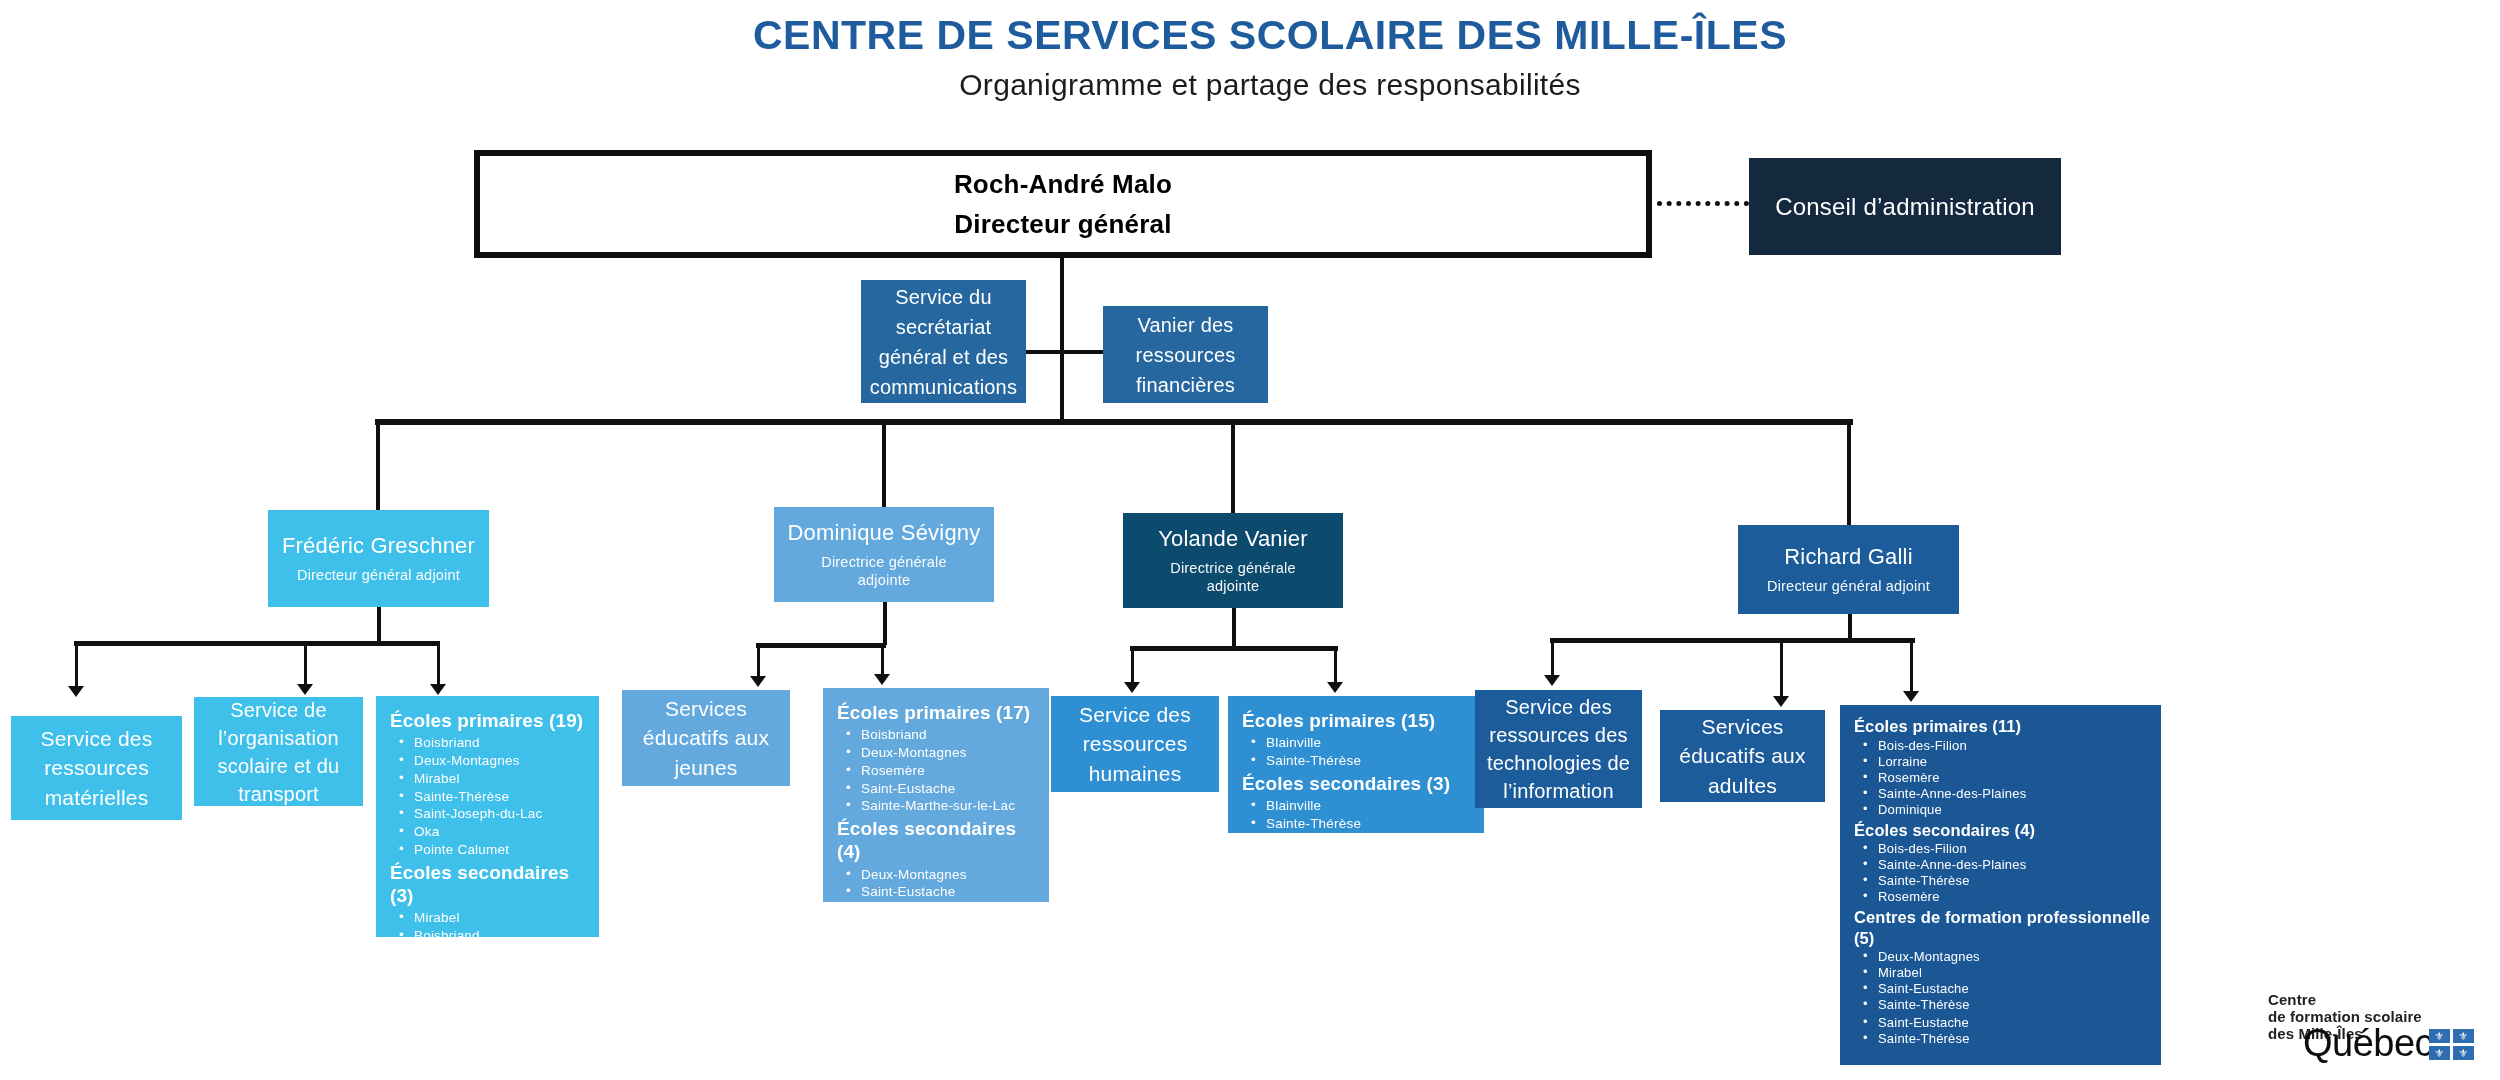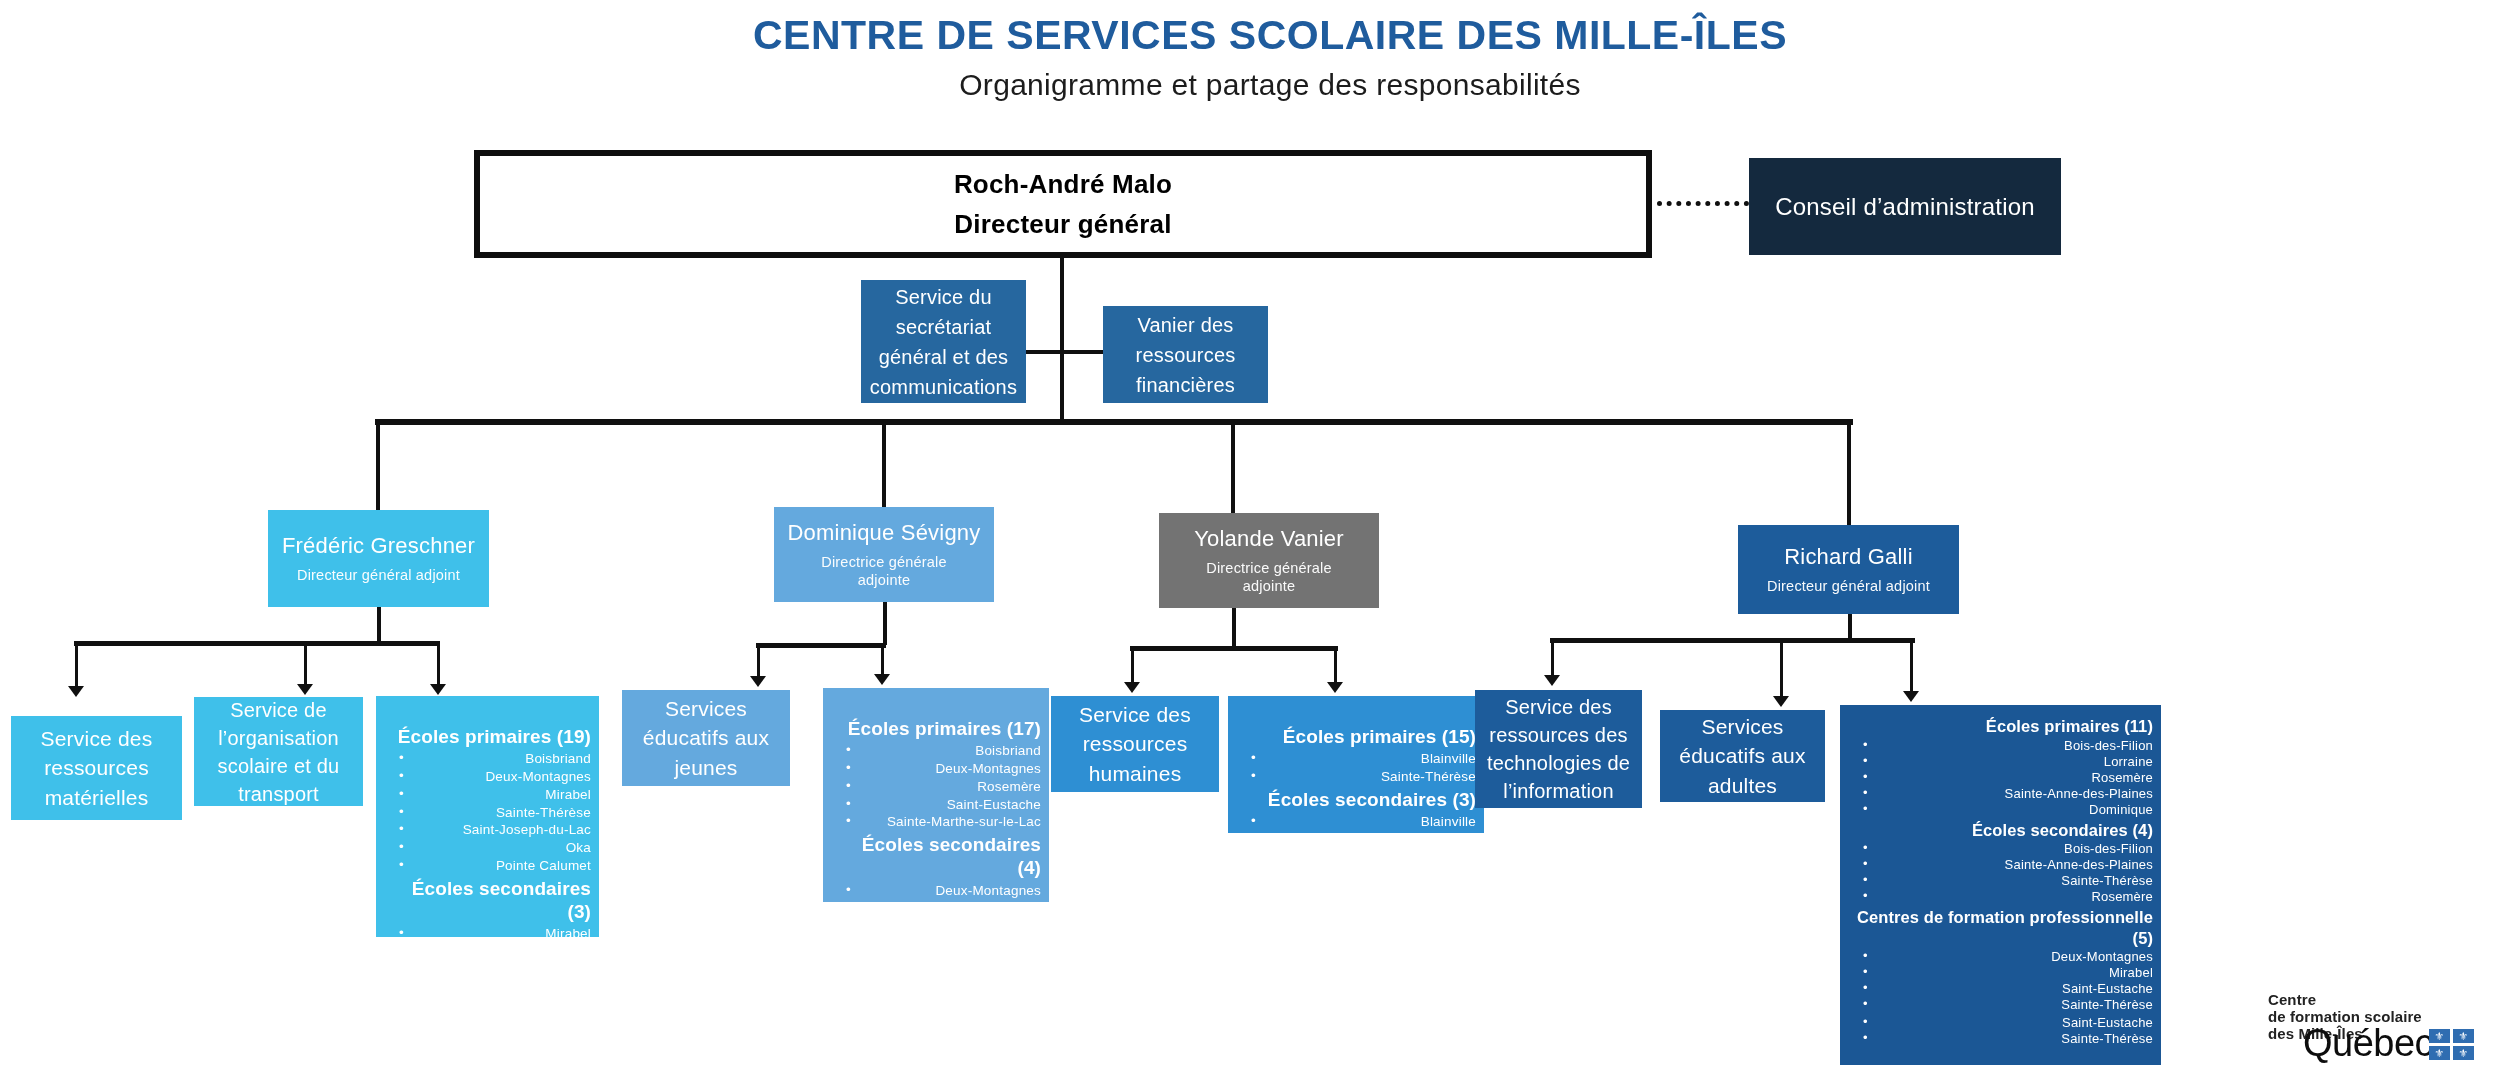--- a/index.html
+++ b/index.html
@@ -21,36 +21,36 @@
   .conseil{left:1749px;top:158px;width:312px;height:97px;background:#14293e;font-size:24px;}
 
   .svc-top{background:#26679f;font-size:20px;line-height:1.5;}
   .sec-box{left:861px;top:280px;width:165px;height:123px;}
   .fin-box{left:1103px;top:306px;width:165px;height:97px;}
 
   .dep .name{font-size:22px;line-height:1.2;margin-bottom:6px;}
   .dep .role{font-size:14.5px;line-height:1.25;opacity:.97;}
   .dep-f{left:268px;top:510px;width:221px;height:97px;background:#3fc0ea;}
   .dep-d{left:774px;top:507px;width:220px;height:95px;background:#64a9de;}
-  .dep-y{left:1123px;top:513px;width:220px;height:95px;background:#737373;margin-left:36px;}
+  .dep-y{left:1123px;top:513px;width:220px;height:95px;background:#0c4a6e;}
   .dep-r{left:1738px;top:525px;width:221px;height:89px;background:#1d5c9b;}
 
   .svc-f{background:#3fc0ea;}
   .svc-d{background:#64a9de;}
   .svc-y{background:#2e8fd3;}
   .svc-r{background:#1d5c9b;}
   .srm{left:11px;top:716px;width:171px;height:104px;font-size:21px;}
   .sost{left:194px;top:697px;width:169px;height:109px;font-size:20px;}
   .seaj{left:622px;top:690px;width:168px;height:96px;font-size:21px;}
   .srh{left:1051px;top:696px;width:168px;height:96px;font-size:21px;}
   .tech{left:1475px;top:690px;width:167px;height:118px;font-size:20px;}
   .seaa{left:1660px;top:710px;width:165px;height:92px;font-size:21px;}
 
   
-  .list-box{position:absolute;box-sizing:border-box;color:#fff;text-align:right;padding:29px 8px 8px 14px;}
+  .list-box{position:absolute;box-sizing:border-box;color:#fff;text-align:left;padding:13px 8px 8px 14px;}
   .list-box h3{margin:0 0 2px 0;font-size:19px;font-weight:bold;line-height:1.22;letter-spacing:.1px;}
   .list-box ul{list-style:none;margin:0 0 2px 0;padding:0 0 0 9px;}
   .list-box li{position:relative;padding-left:15px;font-size:13.5px;line-height:1.32;letter-spacing:.2px;}
   .list-box li::before{content:"\2022";position:absolute;left:0;top:-1px;}
   .e19{left:376px;top:696px;width:223px;height:241px;background:#3fc0ea;}
   .e17{left:801px;top:688px;width:226px;height:214px;background:#64a9de;margin-left:22px;}
   .e15{left:1228px;top:696px;width:256px;height:137px;background:#2e8fd3;}
   .e11{left:1840px;top:705px;width:321px;height:360px;background:#1b5795;padding-top:11px;}
   .e11 h3{font-size:16.5px;line-height:1.25;margin-bottom:1px;}
   .e11 li{font-size:13px;line-height:1.23;}

